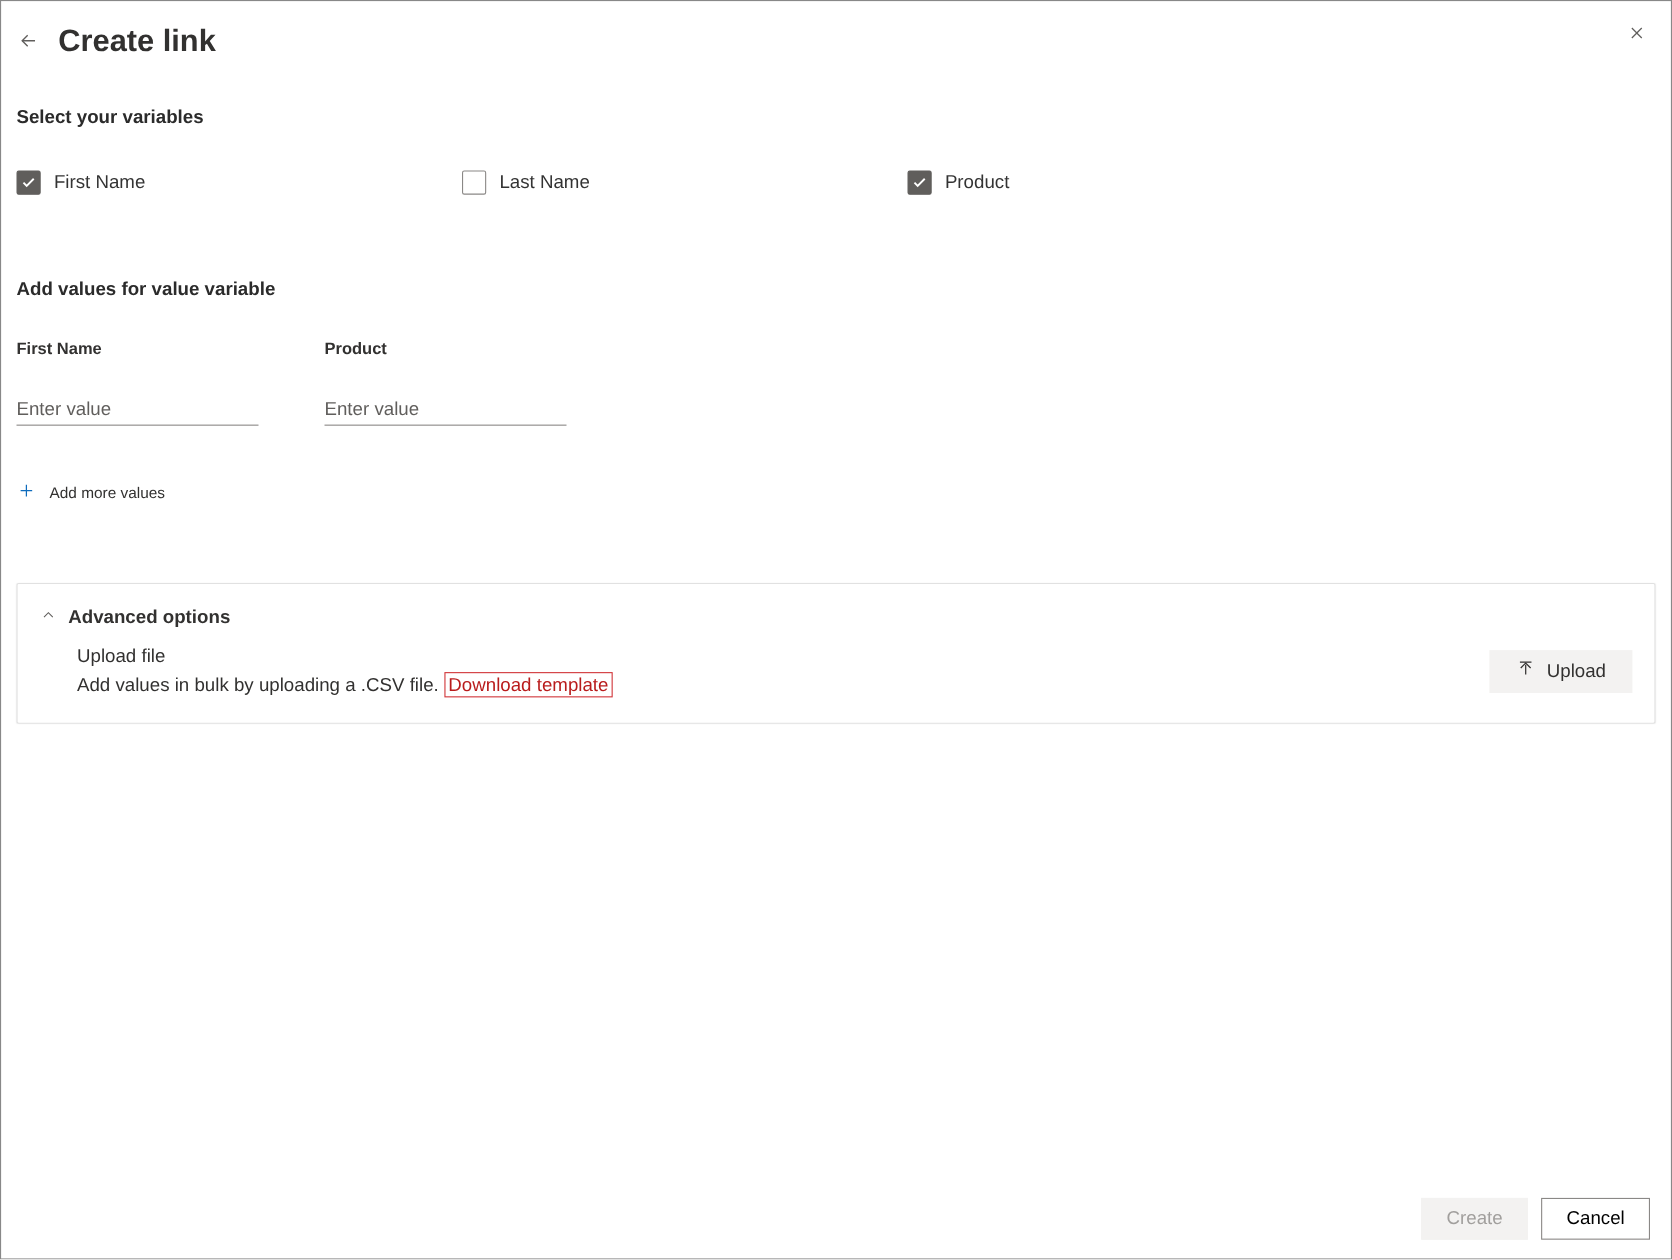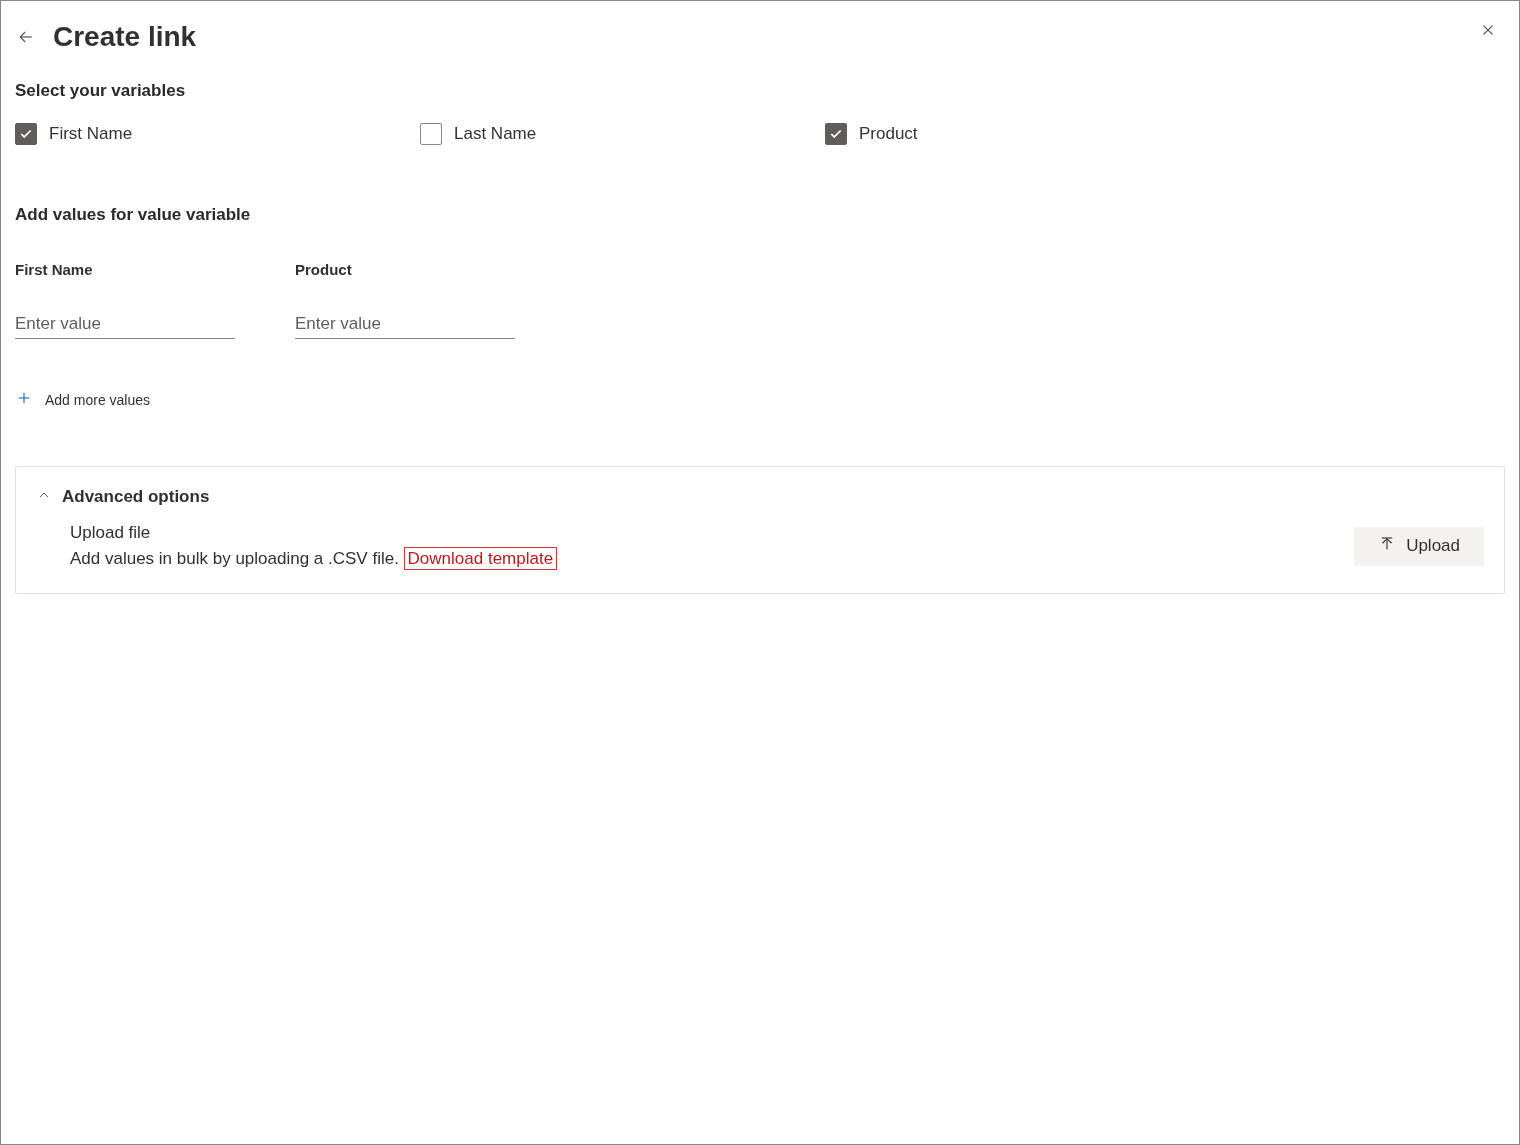--- a/index.html
+++ b/index.html
@@ -11,20 +11,21 @@
       height: 1145px;
       position: relative;
     }
     .frame {
       border: 1px solid #888;
       width: 100%;
       height: 100%;
       padding: 20px 14px 14px 14px;
       display: flex;
       flex-direction: column;
+      gap: 16px;
     }
     .header-row {
       display: flex;
       align-items: center;
       gap: 16px;
       padding-bottom: 28px;
     }
     .back-arrow { width: 22px; height: 22px; display:flex; align-items:center; justify-content:center; cursor:pointer;}
     .back-arrow svg { stroke:#605e5c; }
     .title { font-size: 28px; font-weight: 600; color:#323130;}
@@ -230,13 +231,17 @@
               <path d="M12 19V7"></path>
               <path d="M6 11l6-6 6 6"></path>
               <path d="M5 4h14"></path>
             </svg>
         </span>
         <span>Upload</span>
       </button>
     </div>
   </div>
 
+  <div class="footer">
+    <button class="btn primary">Create</button>
+    <button class="btn">Cancel</button>
+  </div>
 </div>
 
 </body></html>

